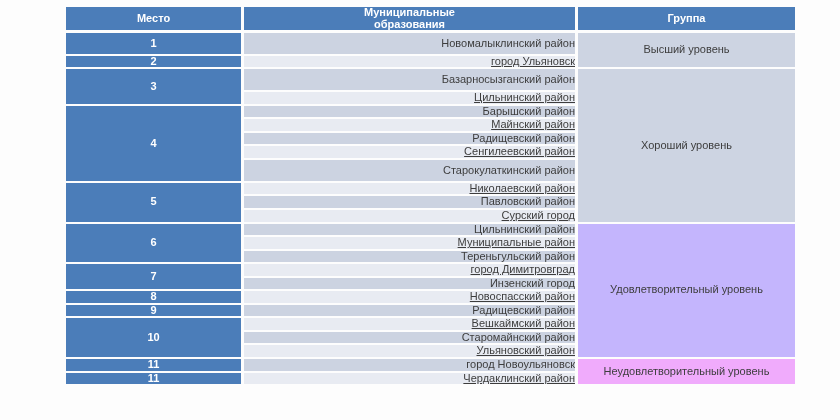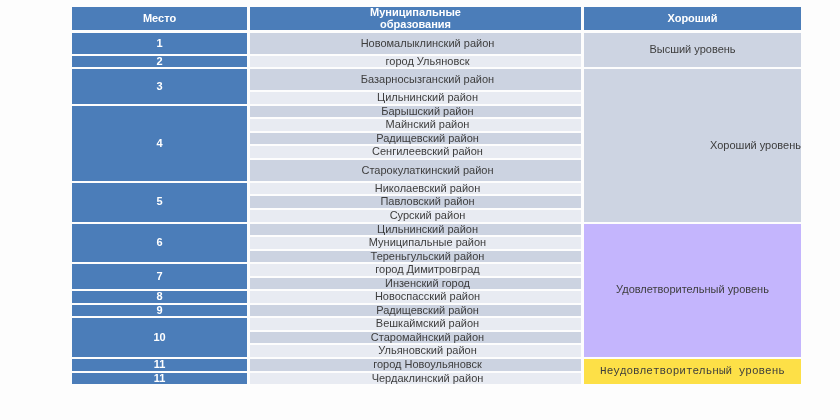--- a/index.html
+++ b/index.html
@@ -15,21 +15,21 @@
   html, body {
     width: 840px; height: 420px;
     background: var(--page-bg);
     font-family: "Liberation Sans", sans-serif;
     overflow: hidden;
   }
   .stage { position: relative; width: 840px; height: 420px; }
 
   table.rank-table {
     position: absolute;
-    left: 69px; top: 5px;
+    left: 63px; top: 5px;
     width: 732px;
     border-collapse: collapse;
     table-layout: fixed;
   }
   col.c-place { width: 178px; }
   col.c-muni  { width: 334px; }
   col.c-group { width: 220px; }
 
   th, td {
     border: 2px solid var(--page-bg);
@@ -62,24 +62,24 @@
 
   td.place-cell {
     background: var(--blue);
     color: #ffffff;
     font-weight: bold;
     text-align: center;
   }
   td.muni-cell {
     color: var(--text);
     padding-left: 24px;
-    text-align: center;
+    text-align: right;
   }
   td.muni-cell.dark  { background: var(--row-dark); }
-  td.muni-cell.light { background: var(--row-light); }
+  td.muni-cell.light { background: var(--row-light); text-decoration: underline; }
   td.group-cell {
     color: var(--text);
     text-align: center;
   }
 </style>
 </head>
 <body>
 
 <div class="stage">
   <table class="rank-table">
@@ -87,37 +87,37 @@
       <col class="c-place">
       <col class="c-muni">
       <col class="c-group">
     </colgroup>
     <thead>
       <tr>
         <th>Место</th>
         <th>
           <span class="wrap-narrow">Муниципальные образования</span>
         </th>
-        <th>Хороший</th>
+        <th>Группа</th>
       </tr>
     </thead>
     <tbody id="table-body">
         <tr class="tall">
           <td class="place-cell" rowspan="1">1</td>
           <td class="muni-cell dark">Новомалыклинский район</td>
           <td class="group-cell" rowspan="2" style="background: rgb(205, 212, 226);">Высший уровень</td>
         </tr>
         <tr>
           <td class="place-cell" rowspan="1">2</td>
           <td class="muni-cell light">город Ульяновск</td>
         </tr>
         <tr class="tall">
           <td class="place-cell" rowspan="2">3</td>
           <td class="muni-cell dark">Базарносызганский район</td>
-          <td class="group-cell" rowspan="10" style="background: rgb(205, 212, 226); text-align: right;">Хороший уровень</td>
+          <td class="group-cell" rowspan="10" style="background: rgb(205, 212, 226);">Хороший уровень</td>
         </tr>
         <tr>
           <td class="muni-cell light">Цильнинский район</td>
         </tr>
         <tr>
           <td class="place-cell" rowspan="5">4</td>
           <td class="muni-cell dark">Барышский район</td>
         </tr>
         <tr>
           <td class="muni-cell light">Майнский район</td>
@@ -132,21 +132,21 @@
           <td class="muni-cell dark">Старокулаткинский район</td>
         </tr>
         <tr>
           <td class="place-cell" rowspan="3">5</td>
           <td class="muni-cell light">Николаевский район</td>
         </tr>
         <tr>
           <td class="muni-cell dark">Павловский район</td>
         </tr>
         <tr>
-          <td class="muni-cell light">Сурский район</td>
+          <td class="muni-cell light">Сурский город</td>
         </tr>
         <tr>
           <td class="place-cell" rowspan="3">6</td>
           <td class="muni-cell dark">Цильнинский район</td>
           <td class="group-cell" rowspan="10" style="background: #c4b5fd;">Удовлетворительный уровень</td>
         </tr>
         <tr>
           <td class="muni-cell light">Муниципальные район</td>
         </tr>
         <tr>
@@ -173,21 +173,21 @@
         </tr>
         <tr>
           <td class="muni-cell dark">Старомайнский район</td>
         </tr>
         <tr>
           <td class="muni-cell light">Ульяновский район</td>
         </tr>
         <tr>
           <td class="place-cell" rowspan="1">11</td>
           <td class="muni-cell dark">город Новоульяновск</td>
-          <td class="group-cell" rowspan="2" style="background: #fde047; font-family: Liberation Mono, monospace;">Неудовлетворительный уровень</td>
+          <td class="group-cell" rowspan="2" style="background: #f0abfc;">Неудовлетворительный уровень</td>
         </tr>
         <tr>
           <td class="place-cell" rowspan="1">11</td>
           <td class="muni-cell light">Чердаклинский район</td>
         </tr>
       </tbody>
   </table>
 </div>
 
 </body></html>

